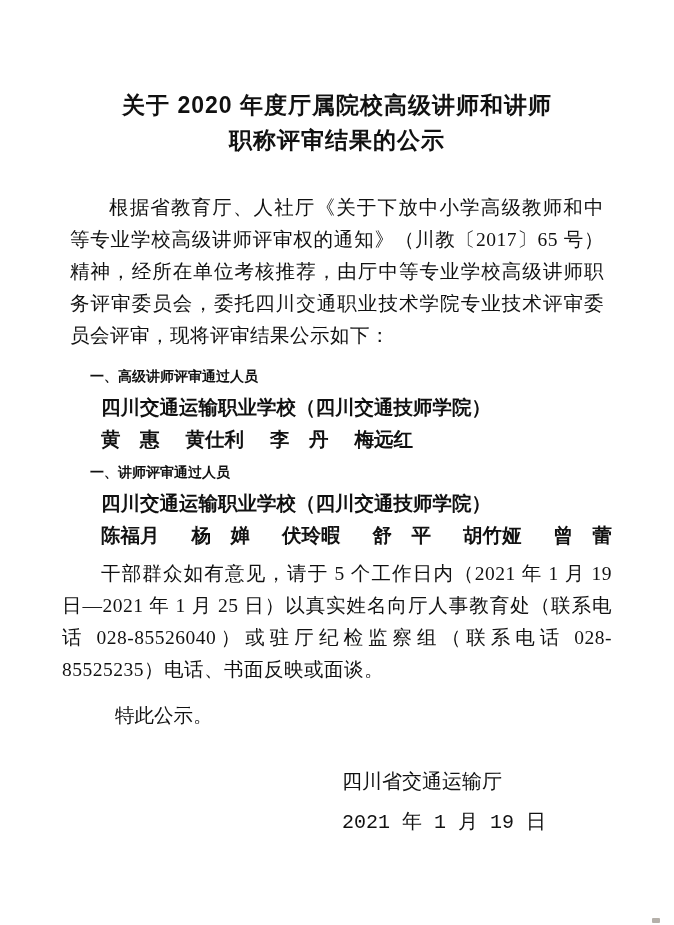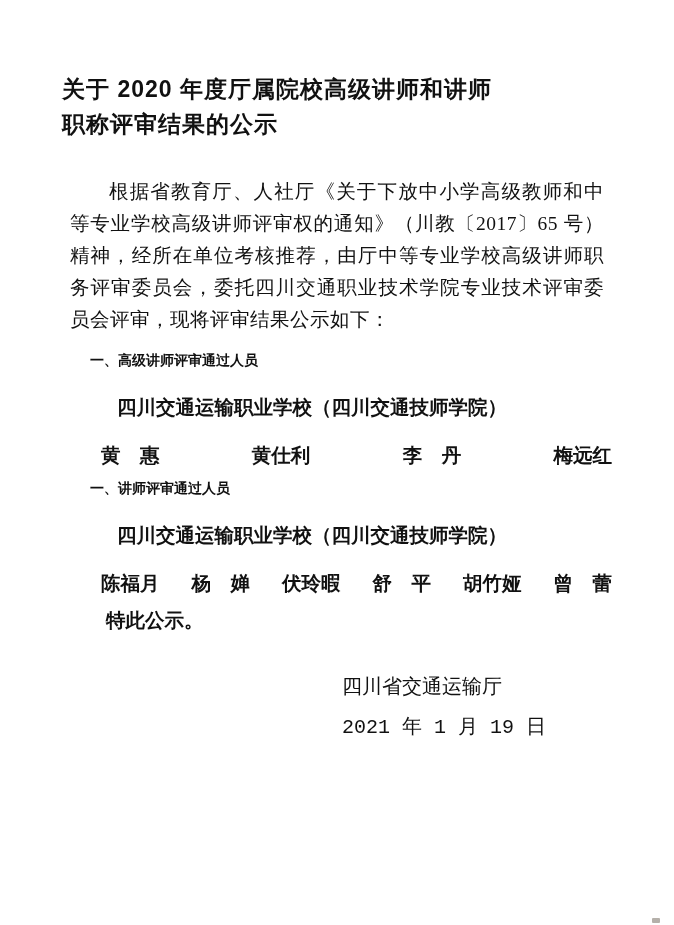--- a/index.html
+++ b/index.html
@@ -10,23 +10,23 @@
     margin: 0 auto;
     background: #ffffff;
     overflow: hidden;
     font-family: "Liberation Serif", "DejaVu Serif", serif;
     color: #111;
   }
   .doc {
     padding: 0 62px;
   }
   .doc-title {
-    margin: 0;
+    margin: 16px;
     padding-top: 72px;
-    text-align: left;
+    text-align: center;
     font-family: "Liberation Sans", "DejaVu Sans", sans-serif;
     font-weight: 700;
     font-size: 23px;
     line-height: 35px;
     letter-spacing: 1px;
   }
   .body-para {
     margin: 8px;
     margin-top: 34px;
     font-size: 19.5px;
@@ -37,51 +37,49 @@
   }
   .section-heading {
     margin: 0;
     font-family: "Liberation Sans", "DejaVu Sans", sans-serif;
     font-weight: 700;
     font-size: 14px;
     line-height: 32px;
     text-indent: 2em;
   }
   .school-line {
-    margin: 16px;
+    margin: 0;
     font-weight: 700;
     font-size: 19.5px;
     line-height: 32px;
     text-indent: 2em;
   }
   .names-row {
     margin: 0 0 0 2em;
     font-weight: 700;
     font-size: 19.5px;
     line-height: 32px;
     display: flex;
-    justify-content: space-between;
   }
   .names-row.justified { justify-content: space-between; text-align: right; }
   .names-row.gapped { gap: 26px; }
   .closing-para2 {
     margin: 0;
     margin-top: 6px;
     font-size: 19.5px;
     line-height: 32px;
     text-align: justify;
     text-indent: 2em;
     letter-spacing: 0.5px;
   }
   .closing-line {
-    margin: 5px;
+    margin: 14px;
     font-size: 19.5px;
     line-height: 32px;
     text-indent: 2em;
-    font-weight: bold;
   }
   .signature-block {
     margin-top: 31px;
     padding-left: 280px;
     font-size: 20px;
     line-height: 40px;
     font-family: Liberation Mono, monospace;
   }
   .signature-block div { white-space: nowrap; }
   .scan-speck {
@@ -120,20 +118,21 @@
     <p class="school-line">四川交通运输职业学校（四川交通技师学院）</p>
     <div class="names-row justified">
       <span>陈福月</span>
       <span>杨　婵</span>
       <span>伏玲暇</span>
       <span>舒　平</span>
       <span>胡竹娅</span>
       <span>曾　蕾</span>
     </div>
 
+    <p class="closing-para2">干部群众如有意见，请于 5 个工作日内（2021 年 1 月 19 日—2021 年 1 月 25 日）以真实姓名向厅人事教育处（联系电话 028-85526040）或驻厅纪检监察组（联系电话 028-85525235）电话、书面反映或面谈。</p>
     <p class="closing-line">特此公示。</p>
 
     <div class="signature-block">
       <div>四川省交通运输厅</div>
       <div>2021 年 1 月 19 日</div>
     </div>
 
   </div>
 
   <div class="scan-speck"></div>

